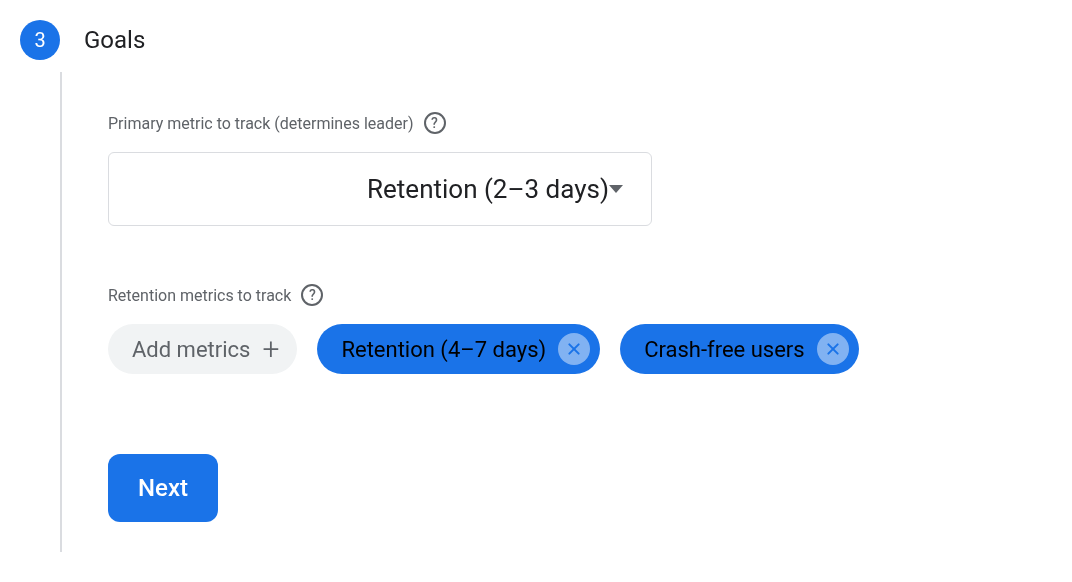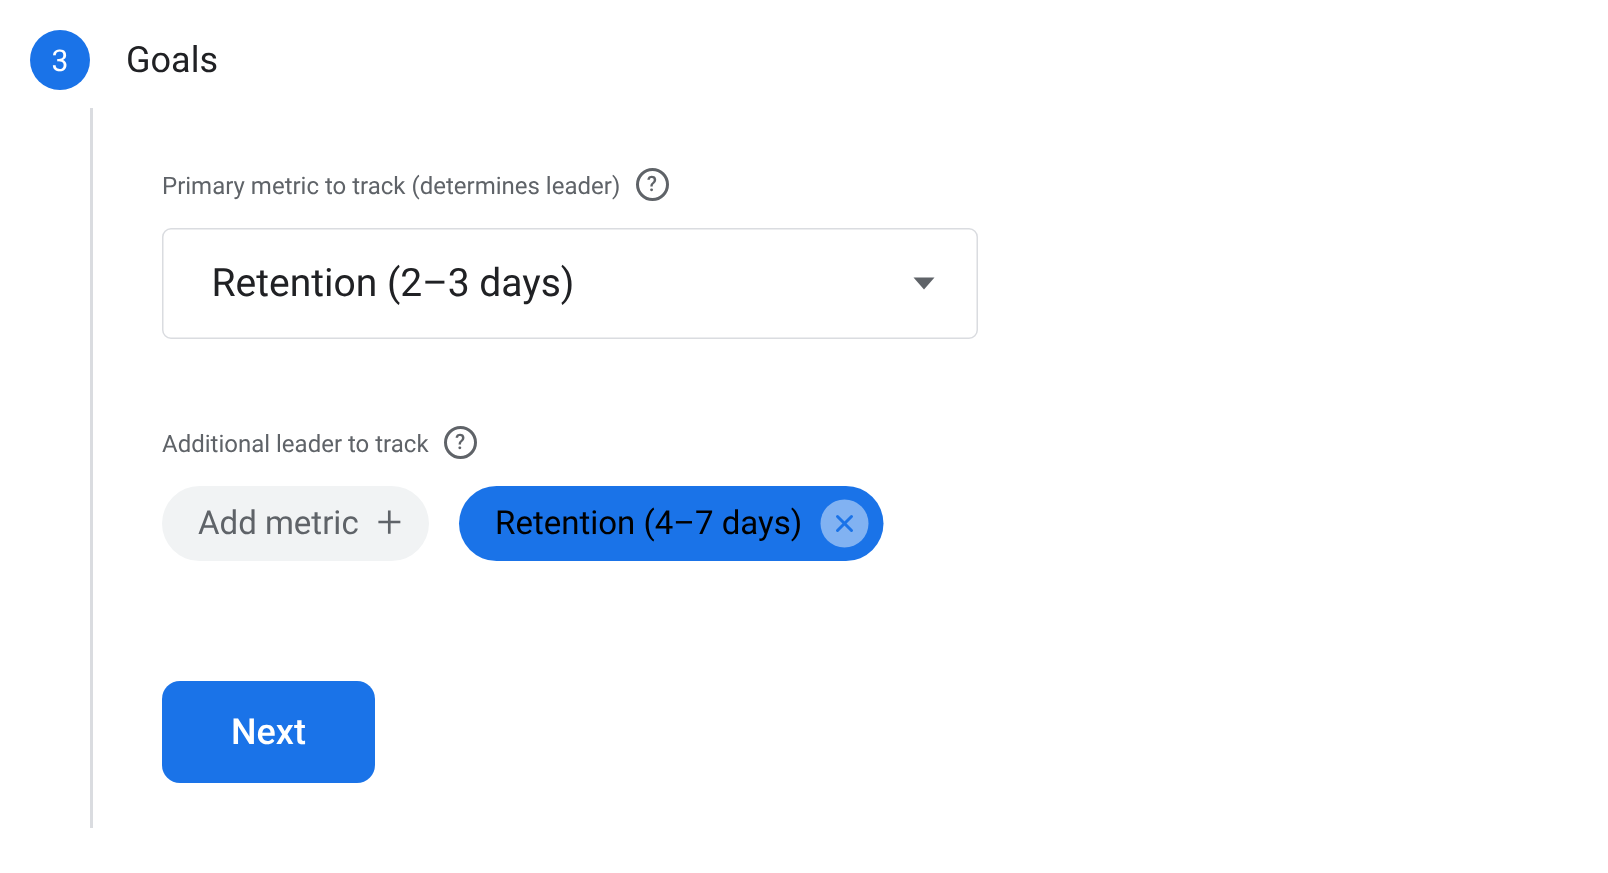--- a/index.html
+++ b/index.html
@@ -69,21 +69,21 @@
       font-weight: 500;
       cursor: pointer;
     }
     .select-box {
       width: 544px;
       height: 74px;
       border: 1px solid #dadce0;
       border-radius: 6px;
       display: flex;
       align-items: center;
-      justify-content: space-between;
+      justify-content: flex-end;
       padding: 0 28px 0 32px;
       cursor: pointer;
       background: #fff;
     }
     .select-value {
       font-size: 26px;
       color: #202124;
       font-weight: 400;
     }
     .dropdown-caret {
@@ -141,21 +141,21 @@
       width: 16px;
       height: 16px;
     }
     .next-button {
       margin-top: 80px;
       background: #1a73e8;
       color: #fff;
       border: none;
       border-radius: 12px;
       height: 68px;
-      padding: 0 46px;
+      padding: 0 30px;
       font-size: 24px;
       font-weight: 500;
       cursor: pointer;
       font-family: inherit;
     }
   </style>
 </head>
 <body>
 
 <div class="step-header">
@@ -171,37 +171,46 @@
   </div>
 
   <div class="select-box">
     <span class="select-value">Retention (2–3 days)</span>
     <span class="dropdown-caret"></span>
   </div>
 
   <div class="section-gap"></div>
 
   <div class="field-label-row">
-    <span class="field-label">Additional leader to track</span>
+    <span class="field-label">Retention metrics to track</span>
     <span class="help-icon">?</span>
   </div>
 
   <div class="chips-row">
     <div class="chip chip-add">
-      <span>Add metric</span>
+      <span>Add metrics</span>
       <span class="chip-add-plus">+</span>
     </div>
 
     <div class="chip chip-metric">
       <span>Retention (4–7 days)</span>
       <span class="chip-remove">
         <svg viewBox="0 0 24 24" fill="none" stroke="#1a73e8" stroke-width="3" stroke-linecap="round">
             <line x1="5" y1="5" x2="19" y2="19"></line>
             <line x1="19" y1="5" x2="5" y2="19"></line>
           </svg>
       </span>
     </div>
 
+    <div class="chip chip-metric">
+      <span>Crash-free users</span>
+      <span class="chip-remove">
+        <svg viewBox="0 0 24 24" fill="none" stroke="#1a73e8" stroke-width="3" stroke-linecap="round">
+            <line x1="5" y1="5" x2="19" y2="19"></line>
+            <line x1="19" y1="5" x2="5" y2="19"></line>
+          </svg>
+      </span>
+    </div>
   </div>
 
   <button class="next-button">Next</button>
 
 </div>
 
 </body></html>

